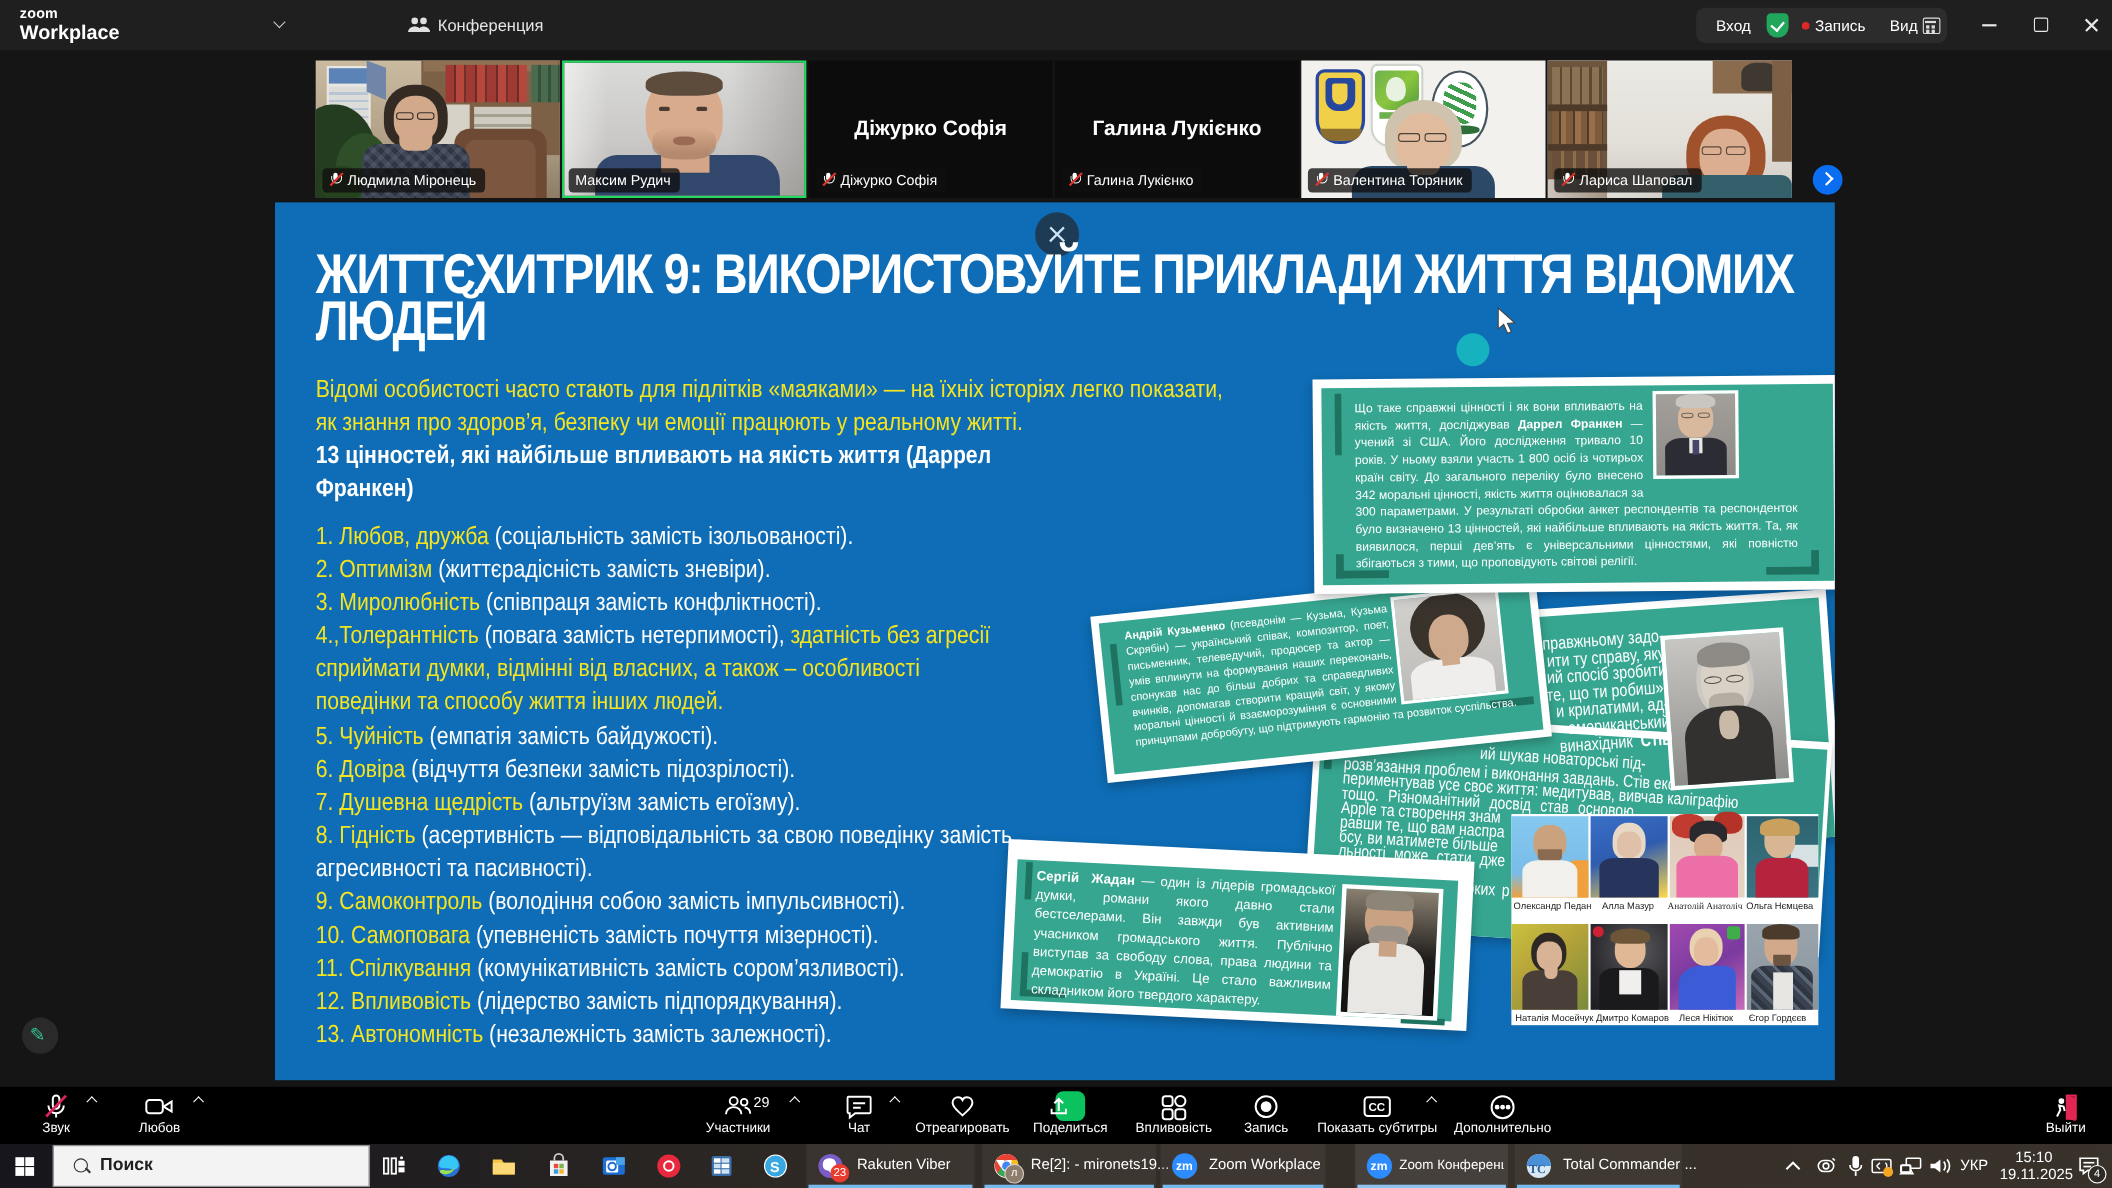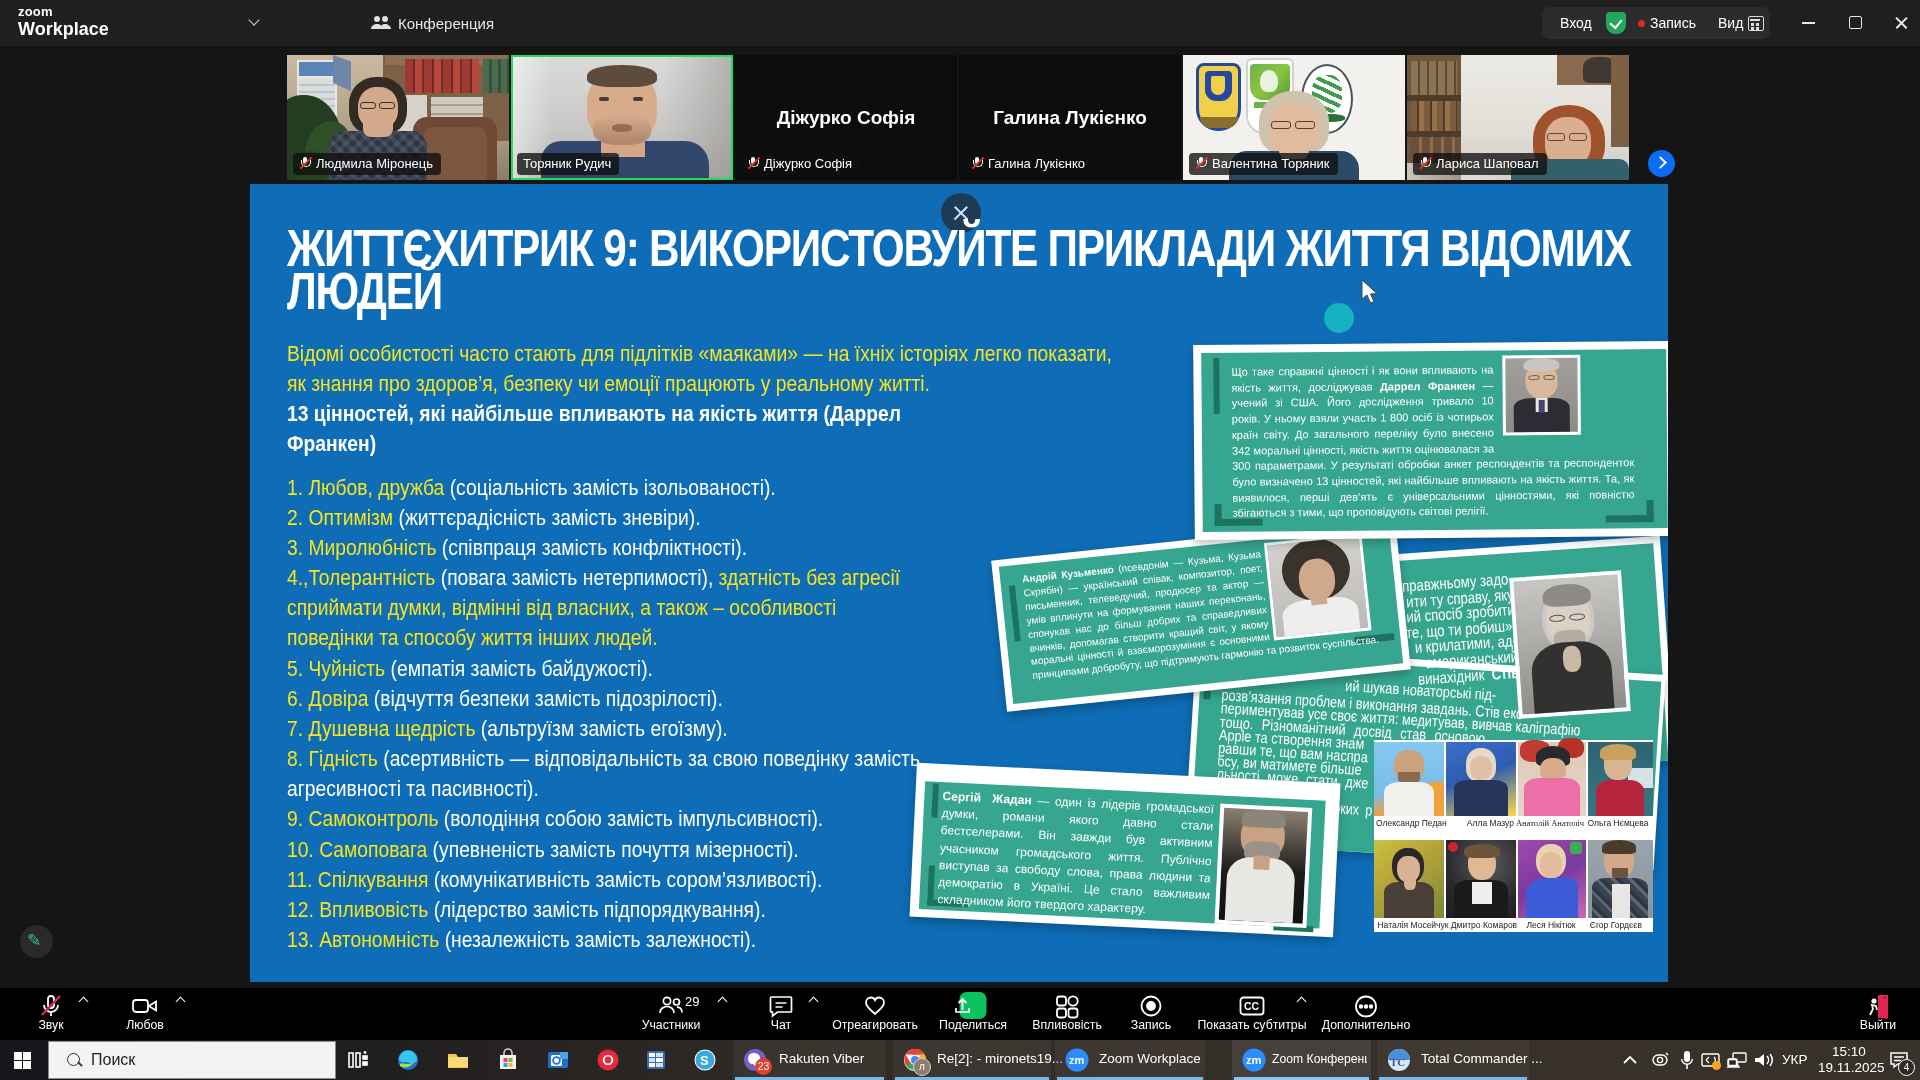--- a/index.html
+++ b/index.html
@@ -66,21 +66,21 @@
 #toolbar{position:absolute;left:0;top:988px;width:1920px;height:52px;background:#000;}
 .titem{position:absolute;top:0;color:#fff;font-size:12.3px;text-align:center;}
 .titem .lbl{position:absolute;top:30px;left:50%;transform:translateX(-50%);white-space:nowrap;}
 .titem svg{position:absolute;top:5px;left:50%;transform:translateX(-50%);}
 .tchev{position:absolute;width:9px;height:9px;}
 .tchev:after{content:"";position:absolute;width:6px;height:6px;border-right:1.5px solid #fff;border-top:1.5px solid #fff;transform:rotate(-45deg);}
 
 #taskbar{position:absolute;left:0;top:1040px;width:1920px;height:40px;background:linear-gradient(90deg,#17161c 0%,#201d20 18%,#2e2924 38%,#332d27 55%,#363029 75%,#38322b 100%);}
 #startbtn{position:absolute;left:14px;top:12px;width:17px;height:17px;}
 #startbtn i{position:absolute;width:8px;height:8px;background:#fdfdfd;}
-#searchbox{position:absolute;left:48px;top:1px;width:288px;height:38px;background:#f3f3f3;border:1px solid #888;box-sizing:border-box;color:#1f1f1f;}
+#searchbox{position:absolute;left:48px;top:1px;width:288px;height:38px;background:#f3f3f3;border:1px solid #888;box-sizing:border-box;color:#1f1f1f;font-weight:bold;}
 #searchbox .mag{position:absolute;left:18px;top:11px;width:11px;height:11px;border:1.8px solid #333;border-radius:50%;}
 #searchbox .mag:after{content:"";position:absolute;left:9px;top:9px;width:6px;height:1.8px;background:#333;transform:rotate(45deg);}
 #searchbox .stxt{position:absolute;left:42px;top:9px;font-size:16px;}
 .tbicon{position:absolute;top:8px;width:24px;height:24px;}
 .winbtn2{position:absolute;top:0;height:40px;color:#fff;font-size:13.5px;}
 .winbtn2 .wt{position:absolute;top:11px;white-space:nowrap;overflow:hidden;}
 .wbline{position:absolute;bottom:0;height:3px;background:#76b9ed;}
 #tray{position:absolute;top:0;height:40px;color:#fff;font-size:13px;}
 </style></head>
 <body>
@@ -249,21 +249,21 @@
           <div class="abs" style="left:22px;top:16px;width:26px;height:24px;background:#d8ab8c;border-radius:44%;"></div>
           <div class="abs" style="left:6px;top:36px;width:56px;height:38px;background:#ec6fa8;border-radius:26% 26% 0 0;"></div>
         </div>
         <div class="abs" style="left:214px;top:2px;width:65px;height:74px;background:linear-gradient(180deg,#2e6472 0%,#3a7482 100%);">
           <div class="abs" style="left:40px;top:26px;width:25px;height:20px;background:rgba(255,255,255,.8);"></div>
           <div class="abs" style="left:16px;top:6px;width:28px;height:32px;background:#d8b694;border-radius:44%;"></div>
           <div class="abs" style="left:12px;top:2px;width:36px;height:16px;background:#c9a05e;border-radius:50% 50% 20% 20%;"></div>
           <div class="abs" style="left:8px;top:38px;width:48px;height:36px;background:#b5243c;border-radius:30% 30% 0 0;"></div>
         </div>
         <div class="abs" style="left:1px;top:78px;width:276px;text-align:center;white-space:nowrap;letter-spacing:0;">
-          <span style="display:inline-block;width:70px;">Олександр Педан</span><span style="display:inline-block;width:68px;text-align:right;">Алла Мазур</span><span style="display:inline-block;width:72px;font-family:Liberation Serif, serif;">Анатолій Анатоліч</span><span style="display:inline-block;width:64px;">Ольга Нємцева</span>
+          <span style="display:inline-block;width:70px;">Олександр Педан</span><span style="display:inline-block;width:68px;">Алла Мазур</span><span style="display:inline-block;width:72px;font-family:Liberation Serif, serif;">Анатолій Анатоліч</span><span style="display:inline-block;width:64px;">Ольга Нємцева</span>
         </div>
 
         <div class="abs" style="left:0;top:100px;width:70px;height:78px;background:linear-gradient(140deg,#c9c23e 0%,#b7a43a 40%,#7a8a3a 100%);">
           <div class="abs" style="left:18px;top:8px;width:32px;height:36px;background:#2e2824;border-radius:46%;"></div>
           <div class="abs" style="left:23px;top:16px;width:23px;height:26px;background:#d8b294;border-radius:44%;"></div>
           <div class="abs" style="left:10px;top:42px;width:50px;height:36px;background:#4a3f38;border-radius:28% 28% 0 0;"></div>
           <div class="abs" style="left:30px;top:34px;width:12px;height:16px;background:#d8b294;border-radius:40%;"></div>
         </div>
         <div class="abs" style="left:72px;top:100px;width:70px;height:78px;background:radial-gradient(circle at 60% 30%,#5a5a5e 0%,#2a2a2e 60%,#1d1d20 100%);">
           <div class="abs" style="left:2px;top:2px;width:10px;height:10px;background:#c23;border-radius:50%;"></div>
@@ -351,21 +351,21 @@
       <div class="abs" style="left:150px;top:0;width:70px;height:121px;background:linear-gradient(90deg,rgba(150,148,145,0) 0%,rgba(140,138,135,.5) 100%);"></div>
       <div class="abs" style="left:0;top:0;width:40px;height:121px;background:linear-gradient(90deg,rgba(255,255,255,.5),rgba(255,255,255,0));"></div>
       <div class="abs" style="left:28px;top:84px;width:168px;height:37px;background:#31476b;border-radius:20px 24px 0 0;"></div>
       <div class="abs" style="left:88px;top:74px;width:44px;height:26px;background:#d4a687;"></div>
       <div class="abs" style="left:74px;top:14px;width:70px;height:74px;background:#d8ab8c;border-radius:42% 42% 44% 44%;"></div>
       <div class="abs" style="left:74px;top:8px;width:70px;height:22px;background:#5d4c3c;border-radius:48% 48% 34% 34%;"></div>
       <div class="abs" style="left:80px;top:58px;width:58px;height:30px;background:linear-gradient(180deg,rgba(164,124,96,.0) 0%,rgba(150,110,85,.55) 80%);border-radius:40%;"></div>
       <div class="abs" style="left:99px;top:67px;width:20px;height:8px;background:#9a6b52;border-radius:40%;"></div>
       <div class="abs" style="left:86px;top:40px;width:10px;height:4px;background:#4a3b30;border-radius:2px;"></div>
       <div class="abs" style="left:120px;top:40px;width:10px;height:4px;background:#4a3b30;border-radius:2px;"></div>
-      <div class="npill" style="left:4px;bottom:3px;">Торяник Рудич</div>
+      <div class="npill" style="left:4px;bottom:3px;">Максим Рудич</div>
     </div>
 
     <div class="thumb" style="left:735px;background:#0c0c0c;">
       <div class="abs" style="left:0;top:52px;width:222px;text-align:center;color:#fff;font-size:19px;font-weight:bold;">Діжурко Софія</div>
       <div class="npill"><span class="micoff"><i></i></span>Діжурко Софія</div>
     </div>
 
     <div class="thumb" style="left:959px;background:#0c0c0c;">
       <div class="abs" style="left:0;top:52px;width:222px;text-align:center;color:#fff;font-size:19px;font-weight:bold;">Галина Лукієнко</div>
       <div class="npill"><span class="micoff"><i></i></span>Галина Лукієнко</div>

